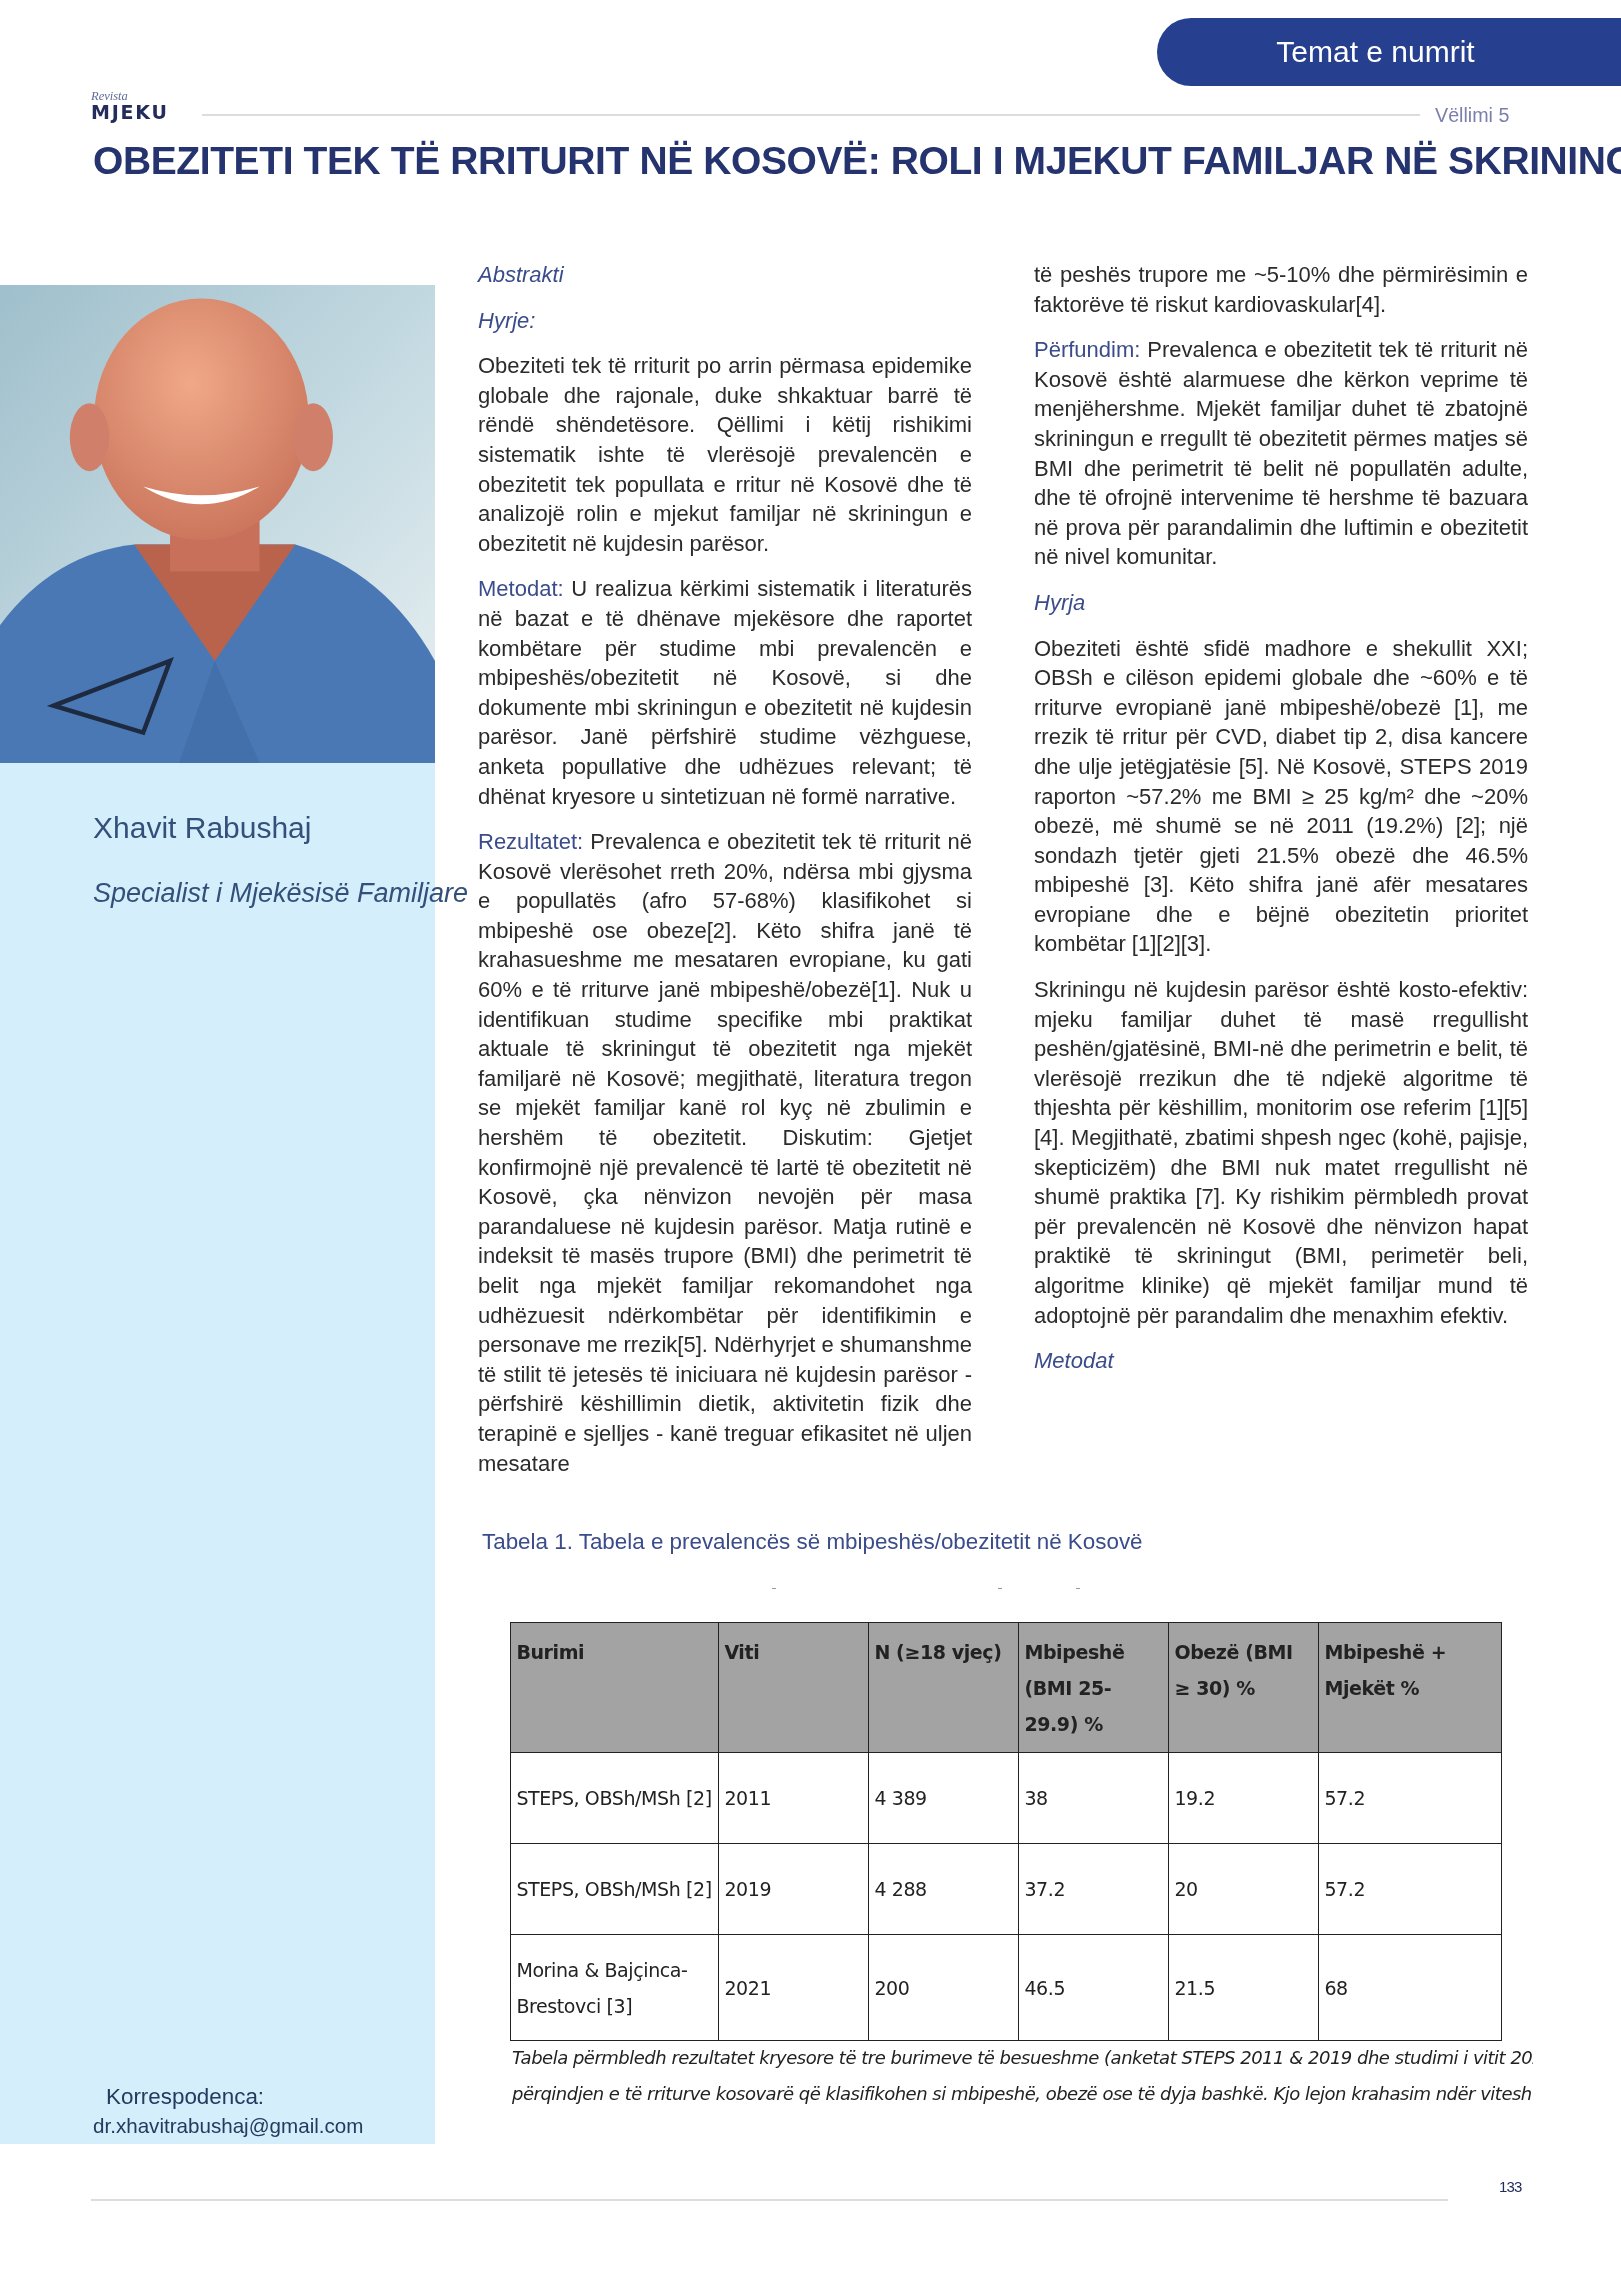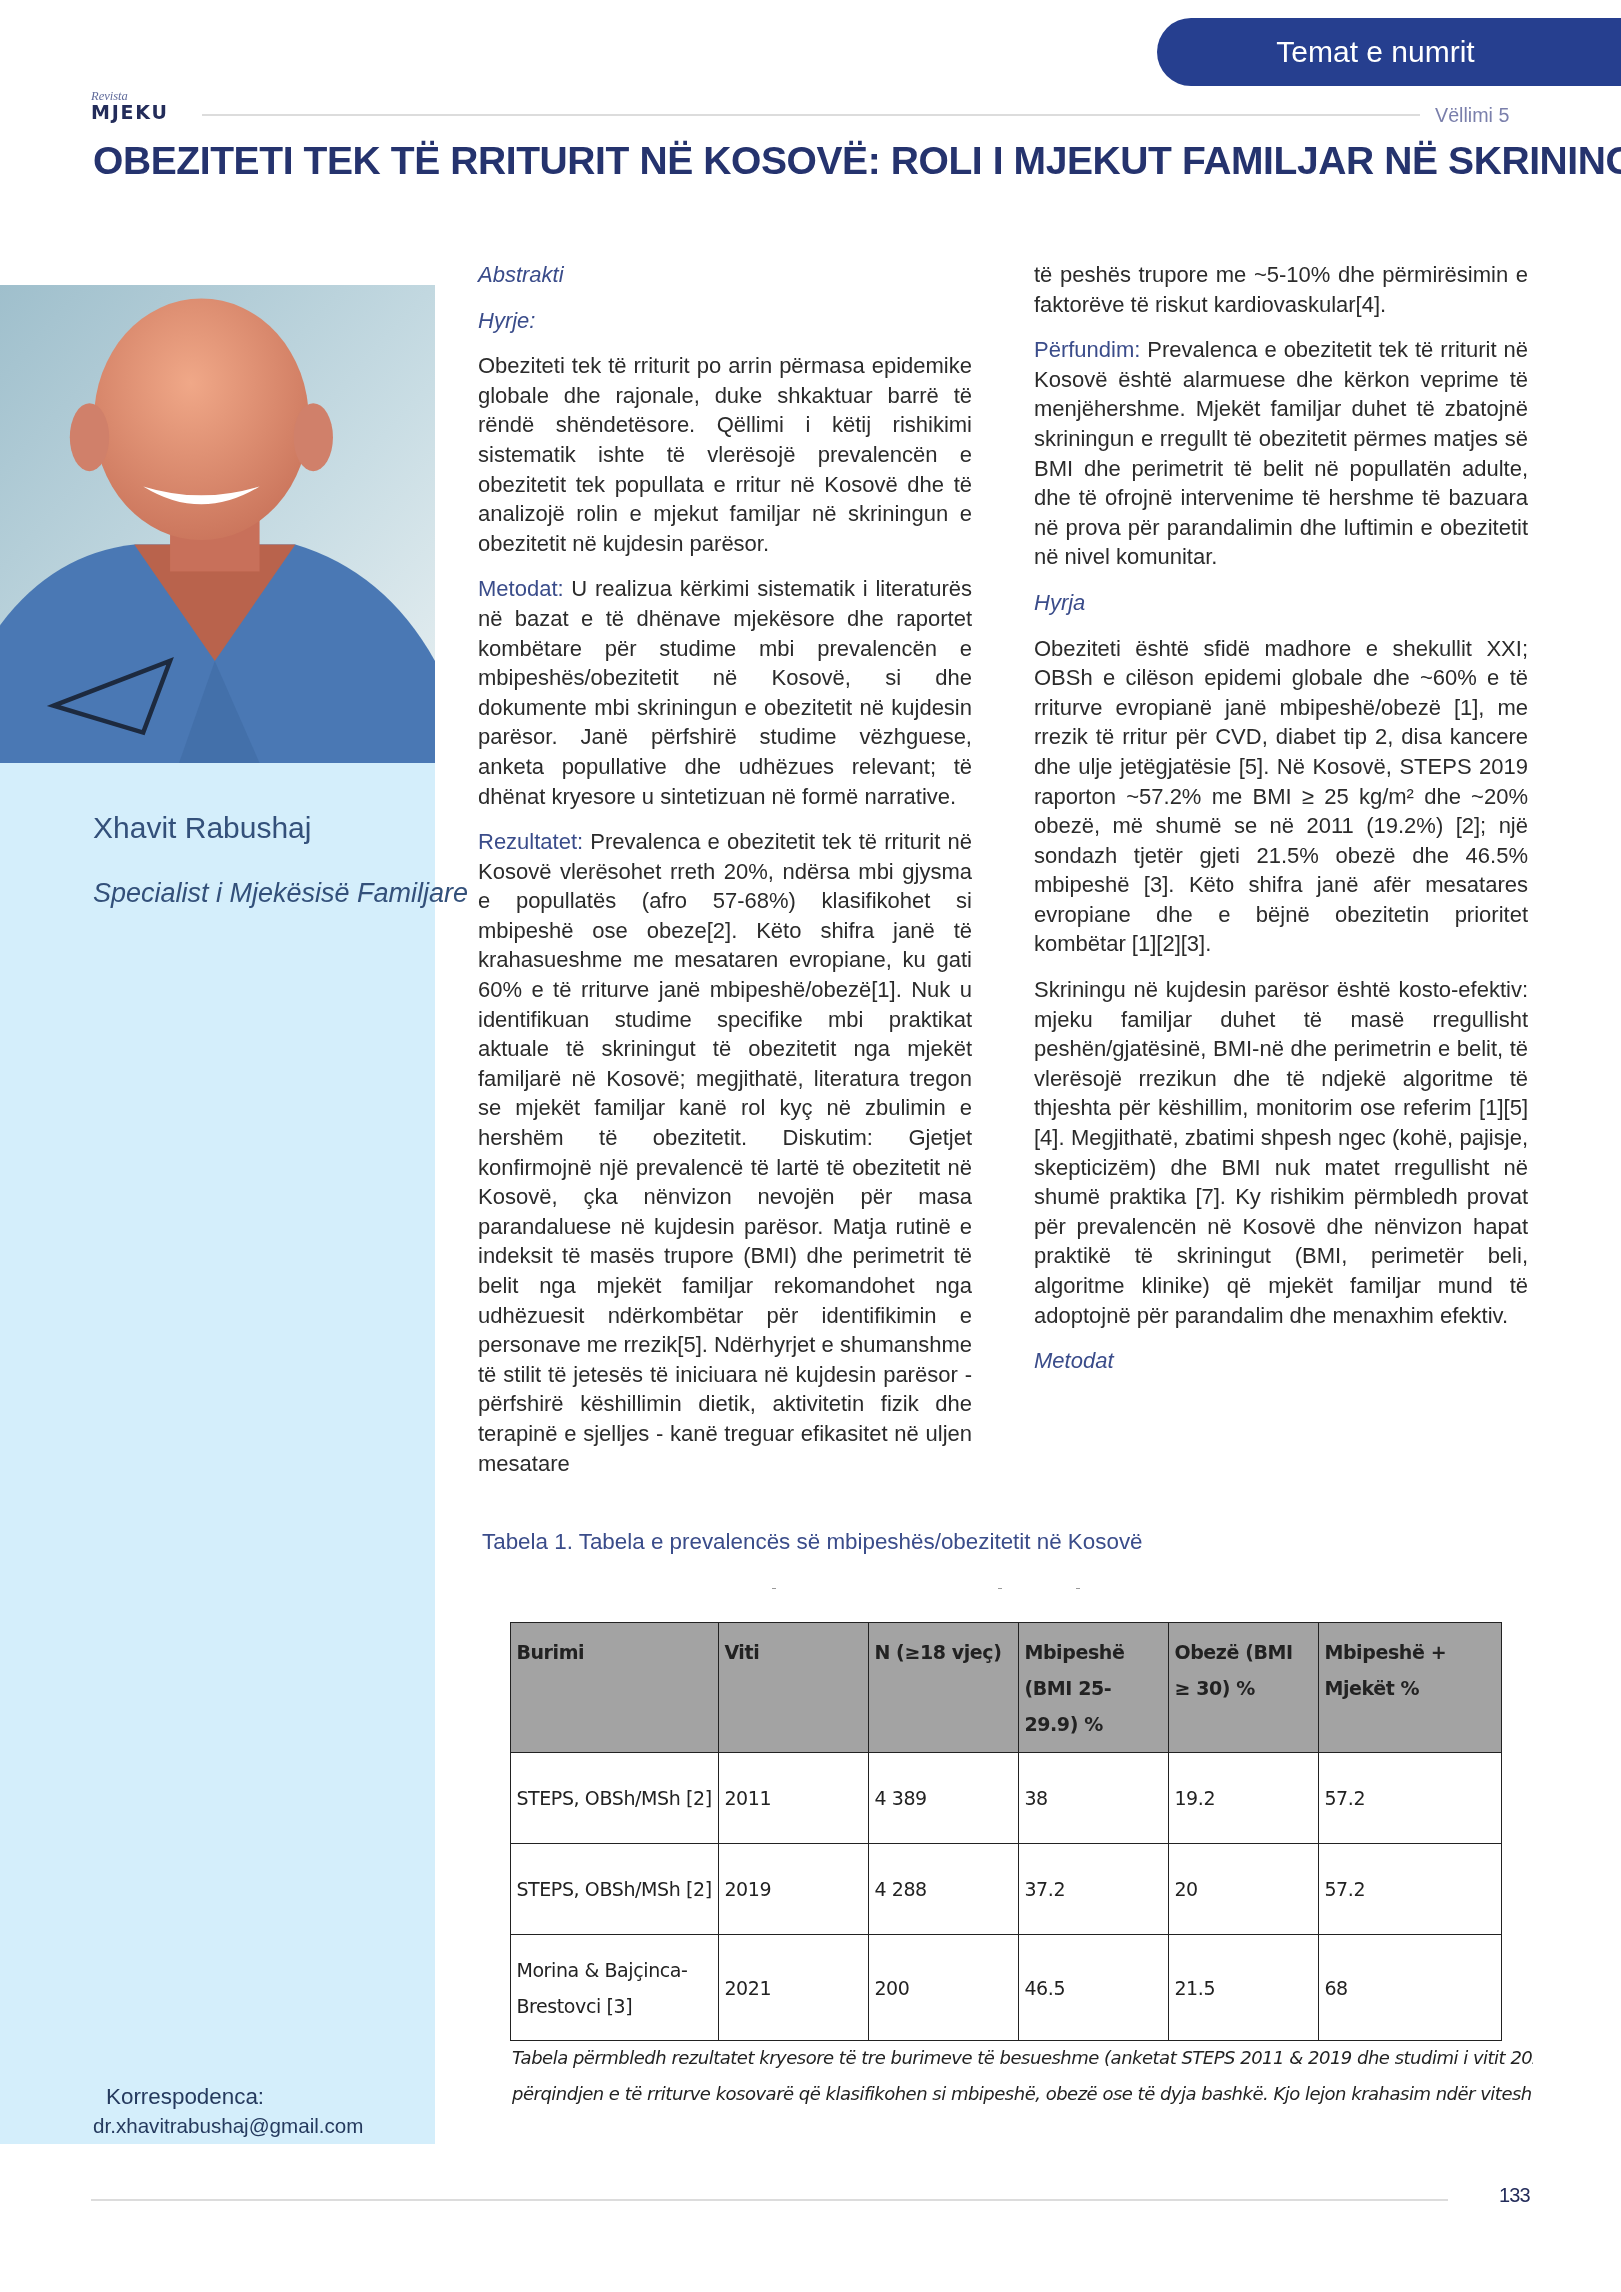--- a/index.html
+++ b/index.html
@@ -50,21 +50,21 @@
     .data-table td { height: 91px; vertical-align: middle; line-height: 36px; }
     .data-table tr.tall td { height: 106px; }
 
     .table-note {
       position: absolute; left: 512px; top: 2040px; width: 1021px; overflow: hidden;
       font-family: "DejaVu Sans", sans-serif; font-style: italic; font-size: 18px; line-height: 36px; color: #222;
       white-space: nowrap; letter-spacing: -0.5px;
     }
 
     .footer-rule { position: absolute; left: 91px; top: 2199px; width: 1357px; height: 1.8px; background: #dcdcdc; }
-    .page-num { position: absolute; left: 1499px; top: 2178px; font-size: 20px; color: #232c5a; letter-spacing: -0.9px; margin-top: 6px; }
+    .page-num { position: absolute; left: 1499px; top: 2178px; font-size: 15px; color: #232c5a; letter-spacing: -0.9px; }
   </style>
 </head>
 <body>
 
 <div class="tab-pill">
   <span>Temat e numrit</span>
 </div>
 <div class="logo">
   <div class="small">Revista</div>
   <div class="big">MJEKU</div>

